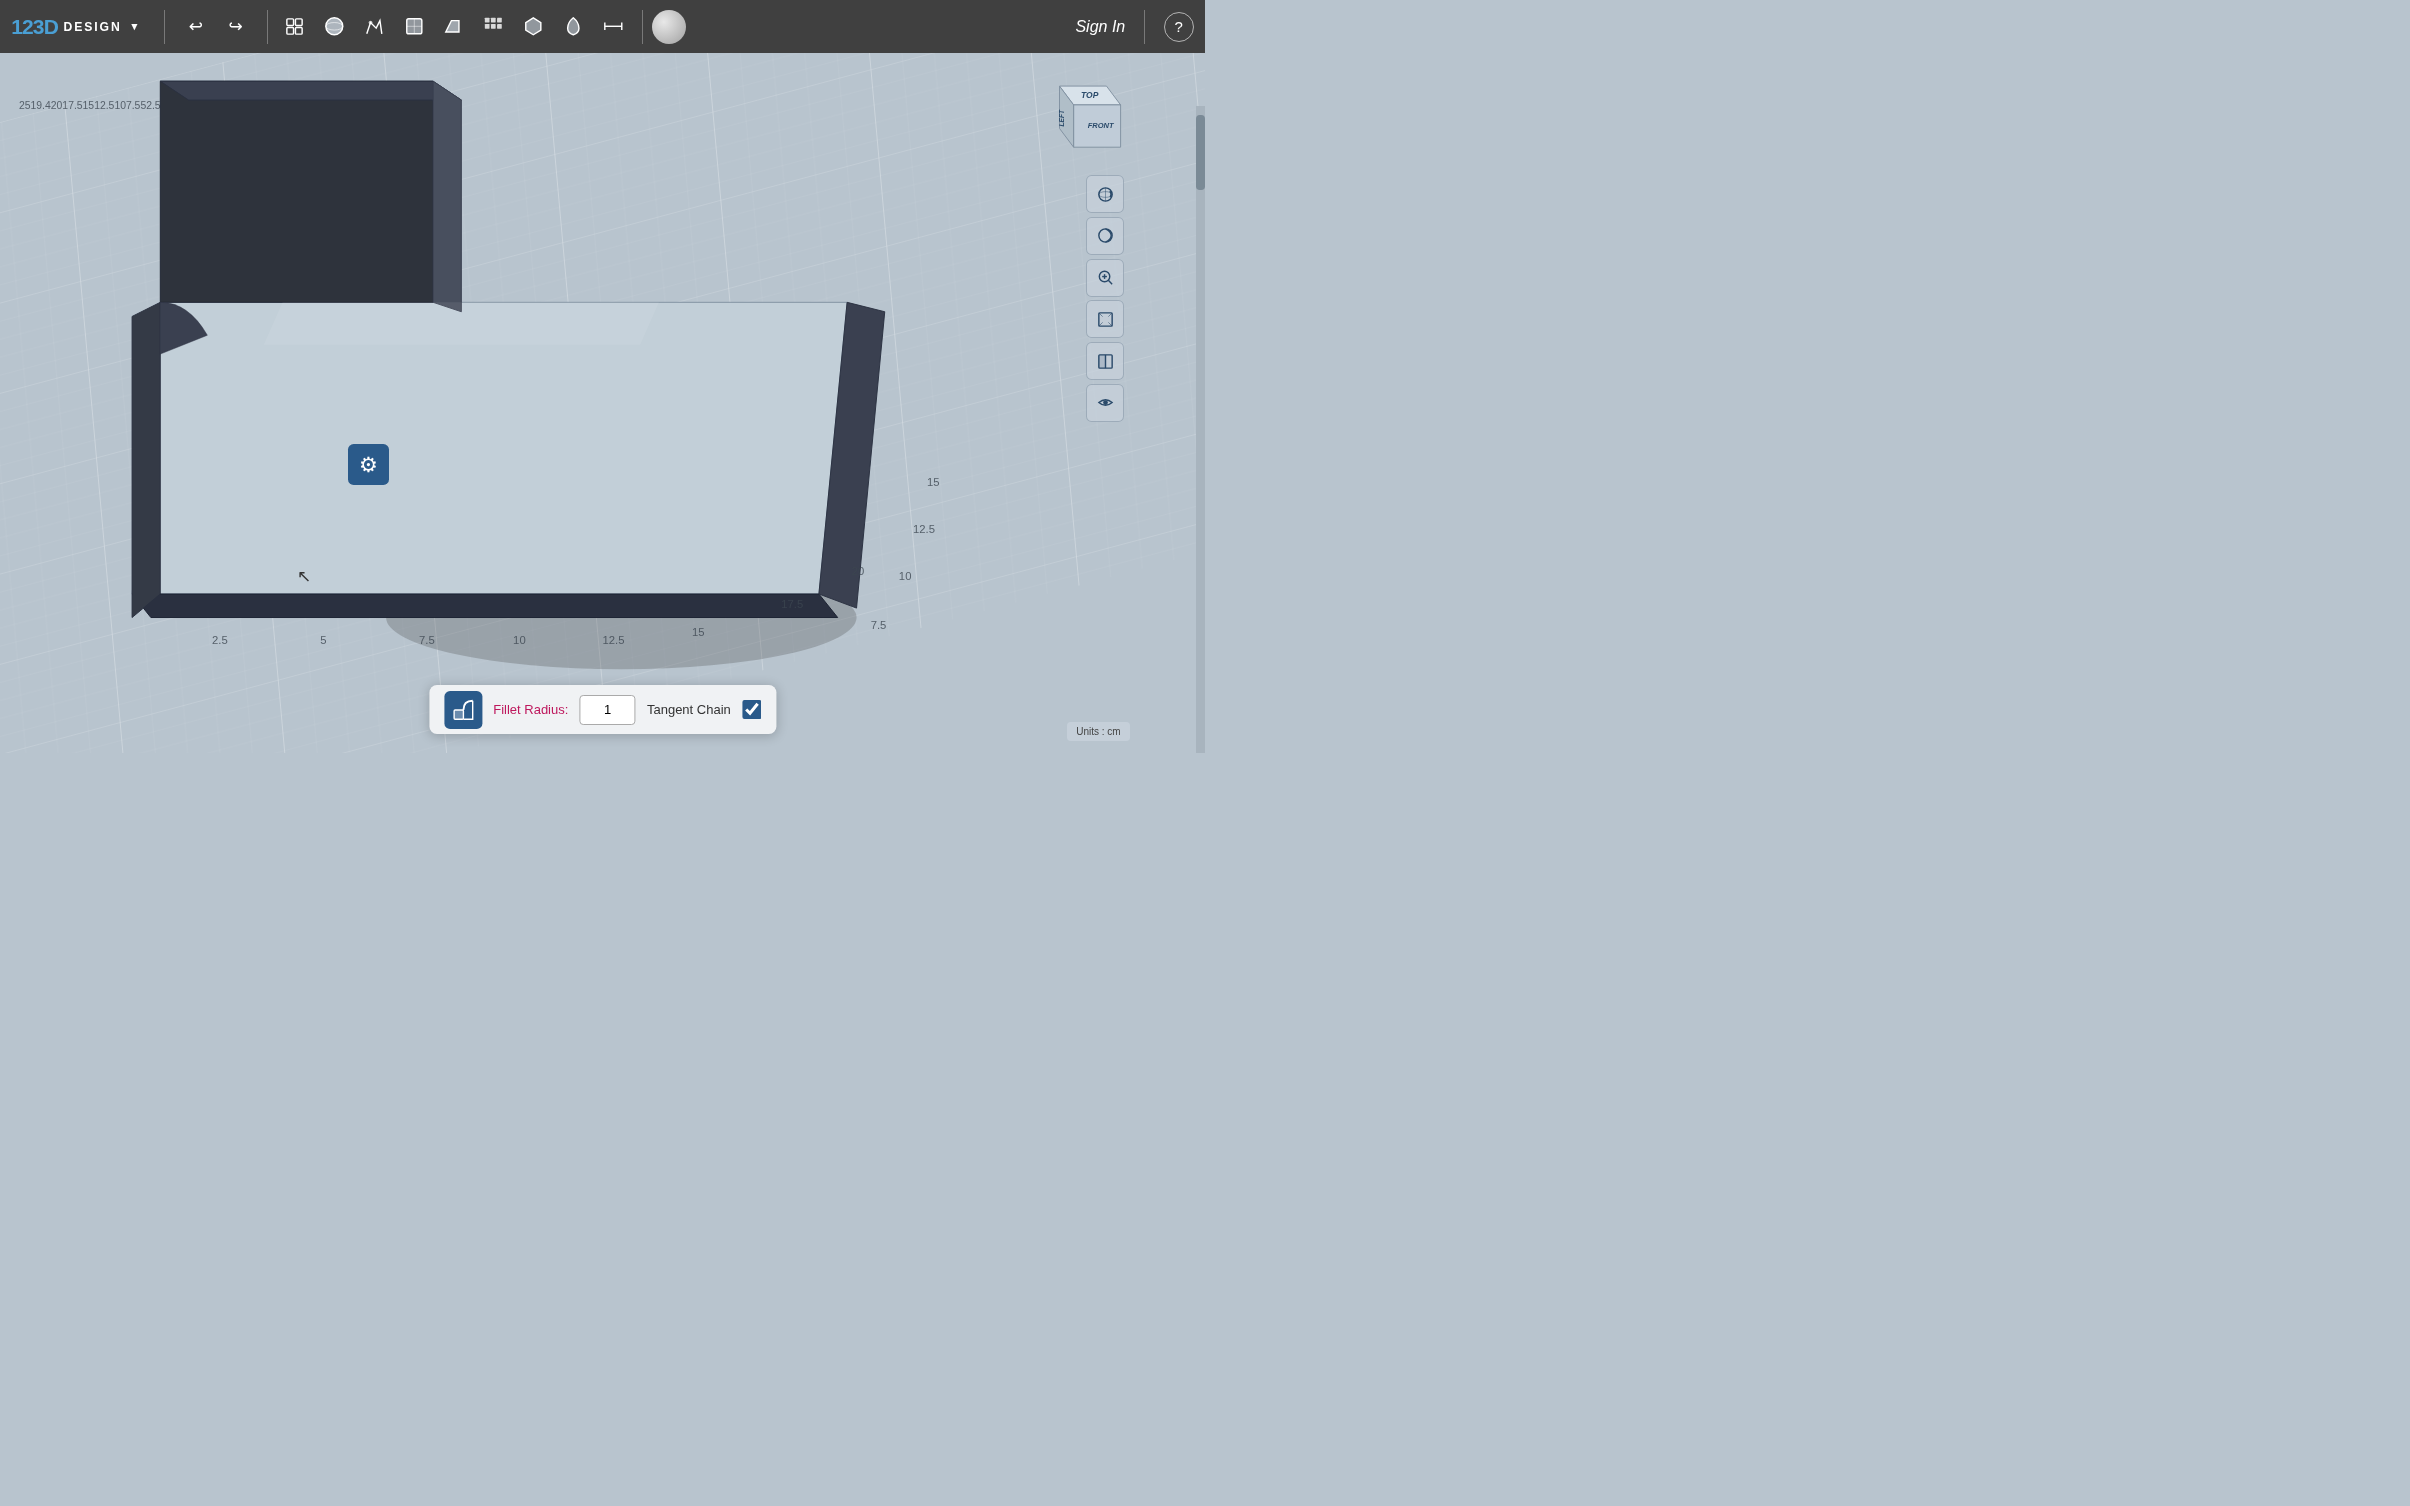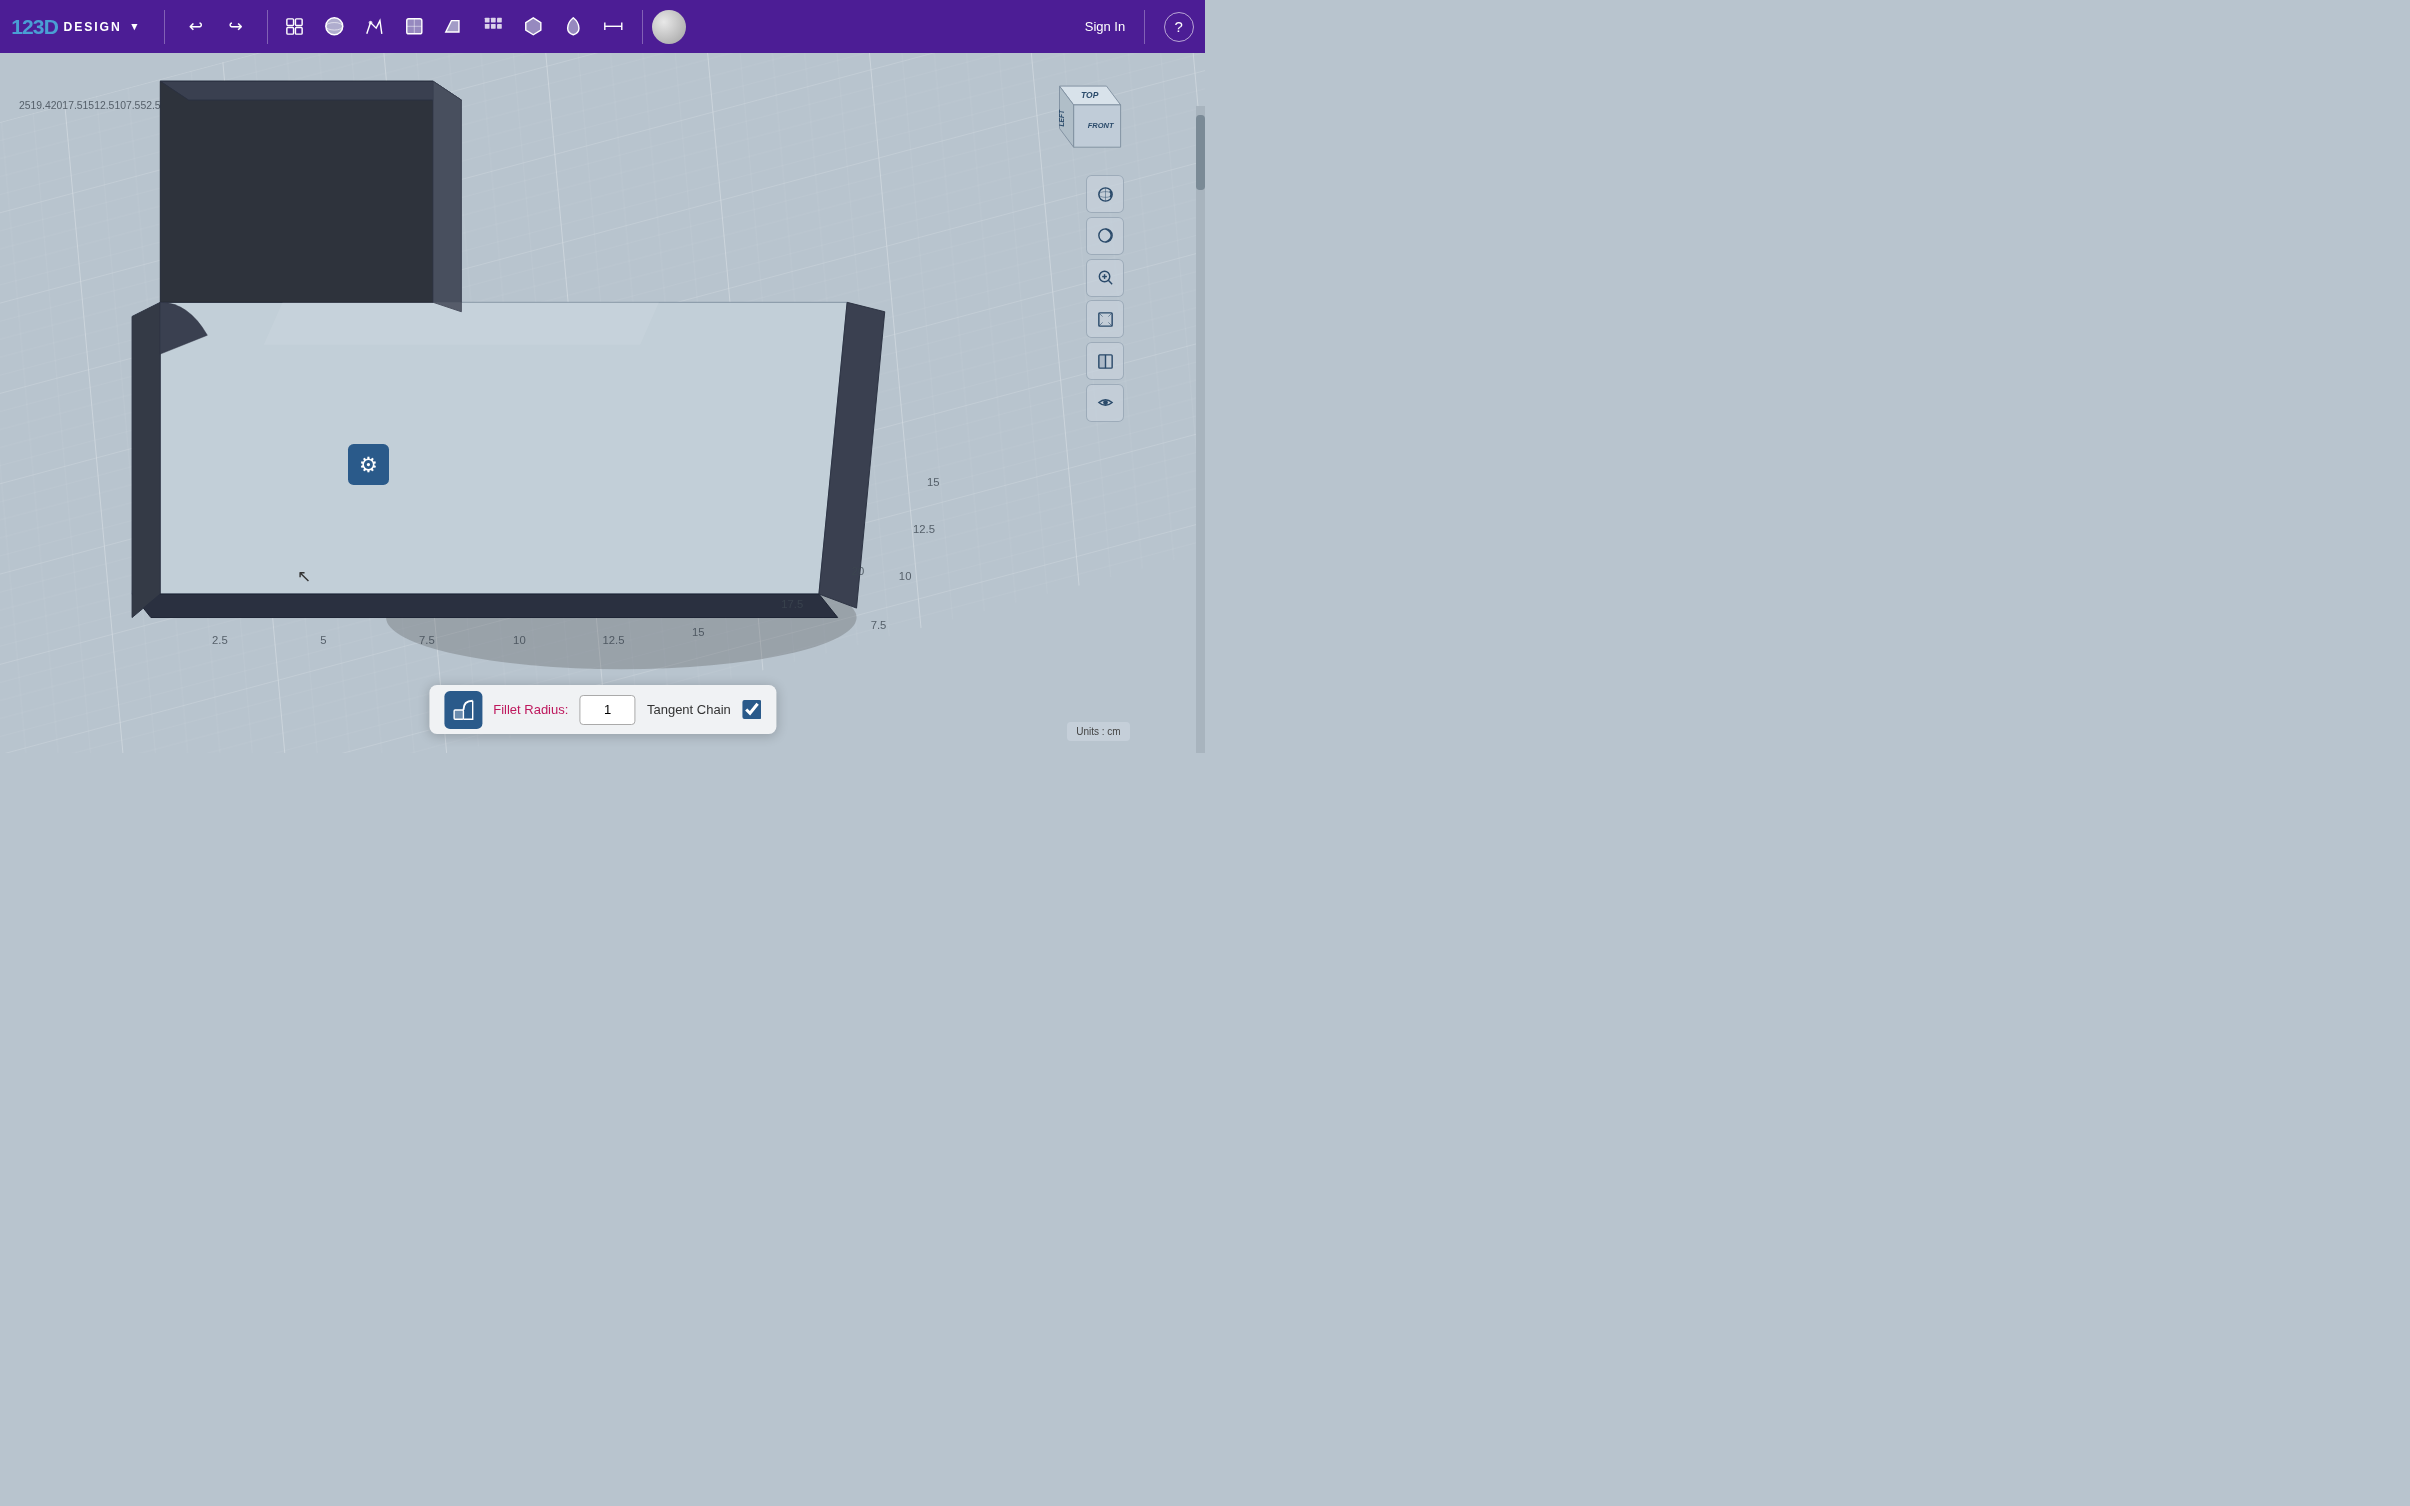--- a/index.html
+++ b/index.html
@@ -10,21 +10,21 @@
       font-family: Arial, sans-serif;
       background: #b8c4ce;
       position: relative;
     }
 
     
     .navbar {
       position: absolute;
       top: 0; left: 0; right: 0;
       height: 53px;
-      background: #4c1d95;
+      background: #404040;
       display: flex;
       align-items: center;
       padding: 0 11.3px;
       z-index: 100;
     }
     .logo-area {
       display: flex;
       align-items: center;
       gap: 5.6px;
       margin-right: 17px;
@@ -94,24 +94,25 @@
       align-items: center;
       justify-content: center;
     }
     .nav-right {
       display: flex;
       align-items: center;
       gap: 11.3px;
     }
     .signin-btn {
       color: white;
-      font-size: 13px;
+      font-size: 16px;
       cursor: pointer;
       background: none;
       border: none;
+      font-style: italic;
     }
     .help-btn {
       width: 30px;
       height: 30px;
       border-radius: 50%;
       border: 1.9px solid rgba(255,255,255,0.6);
       background: transparent;
       color: white;
       font-size: 15px;
       cursor: pointer;

